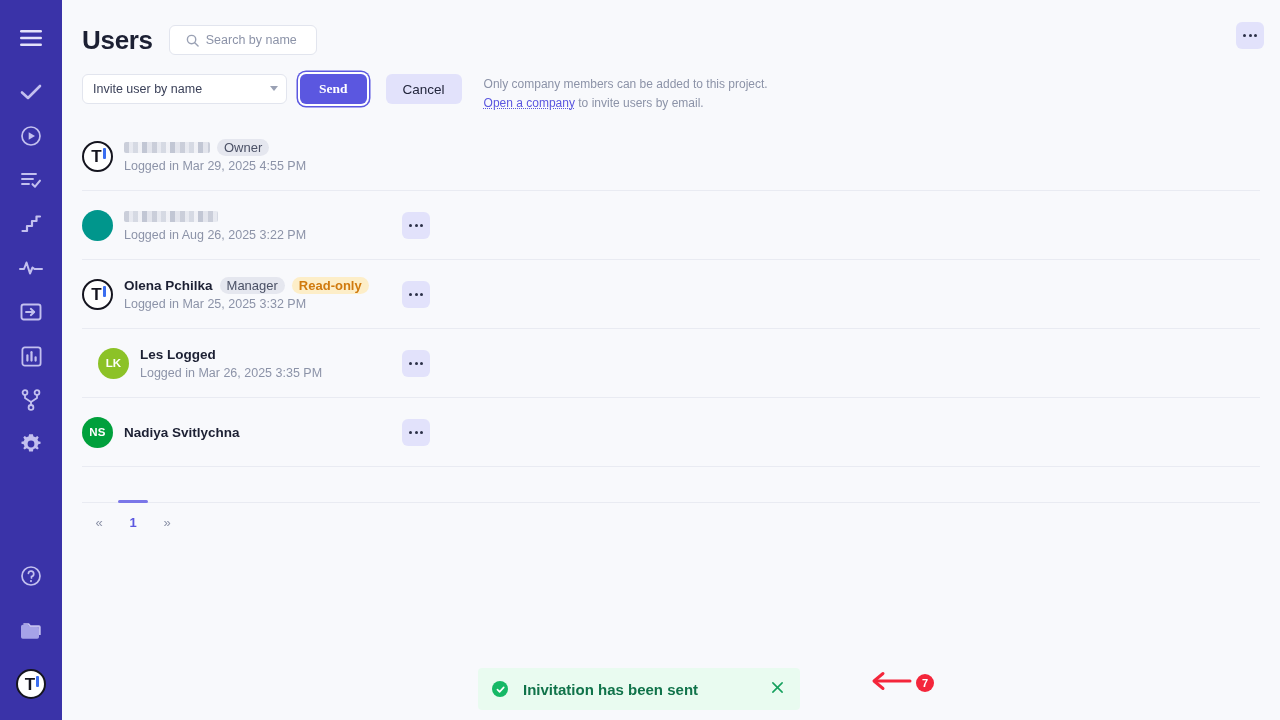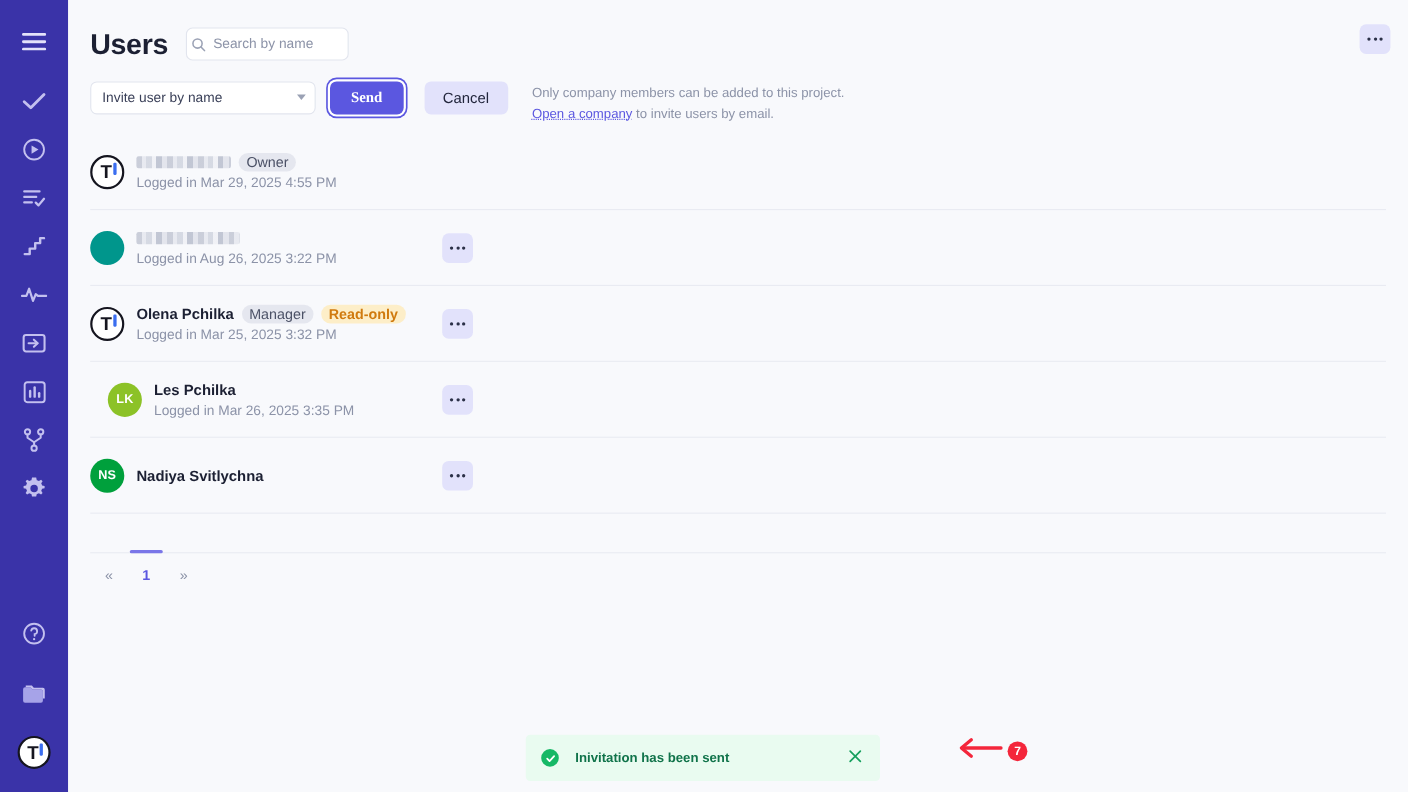--- a/index.html
+++ b/index.html
@@ -52,21 +52,21 @@
     padding: 18px 0 0 20px;
     height: 62px;
   }
   .page-title {
     font-size: 26px; font-weight: bold; color: #1c2033;
     letter-spacing: -0.3px; margin-right: 16px;
   }
   .search-box {
     width: 148px; height: 30px;
     background: #ffffff; border: 1px solid #e2e5ee; border-radius: 6px;
-    display: flex; align-items: center; padding: 0 4px; gap: 7px;
+    display: flex; align-items: center; padding: 0 16px; gap: 7px;
   }
   .search-box .sicon { color: #9aa1b4; display: flex; }
   .search-input {
     border: none; outline: none; background: transparent;
     font-family: "Liberation Sans", sans-serif;
     font-size: 12.5px; color: #2b3047; width: 100%;
   }
   .search-input::placeholder { color: #8c93a8; }
 
   .kebab-top {
@@ -202,21 +202,21 @@
     position: absolute; left: 416px; bottom: 10px;
     width: 322px; height: 42px;
     background: #e9fbf0; border-radius: 4px;
     display: flex; align-items: center; padding: 0 14px;
   }
   .toast-check {
     width: 16px; height: 16px; border-radius: 50%;
     background: #16b866; display: flex; align-items: center; justify-content: center;
     flex: 0 0 16px;
   }
-  .toast-msg { margin-left: 15px; font-size: 12px; color: #10734a; font-weight: bold; }
+  .toast-msg { margin-left: 15px; font-size: 15px; color: #10734a; font-weight: bold; }
   .toast-close {
     margin-left: auto; background: none; border: none; cursor: pointer;
     color: #16a05e; display: flex; align-items: center; justify-content: center;
     width: 18px; height: 18px;
   }
 
   
   .annot { position: absolute; left: 808px; bottom: 24px; display: flex; align-items: center; }
   .annot-badge {
     width: 18px; height: 18px; border-radius: 50%;
@@ -461,21 +461,21 @@
               <i></i>
               <i></i>
               <i></i>
             </span>
           </button>
         </div>
         <div class="user-row">
           <div class="avatar" style="background: rgb(140, 194, 39); margin-left: 16px;">LK</div>
           <div class="user-info">
             <div class="name-line">
-              <span class="uname">Les Pchilka</span>
+              <span class="uname">Les Logged</span>
             </div>
             <div class="logged">Logged in Mar 26, 2025 3:35 PM</div>
           </div>
           <button class="row-kebab">
             <span class="dots">
               <i></i>
               <i></i>
               <i></i>
             </span>
           </button>

